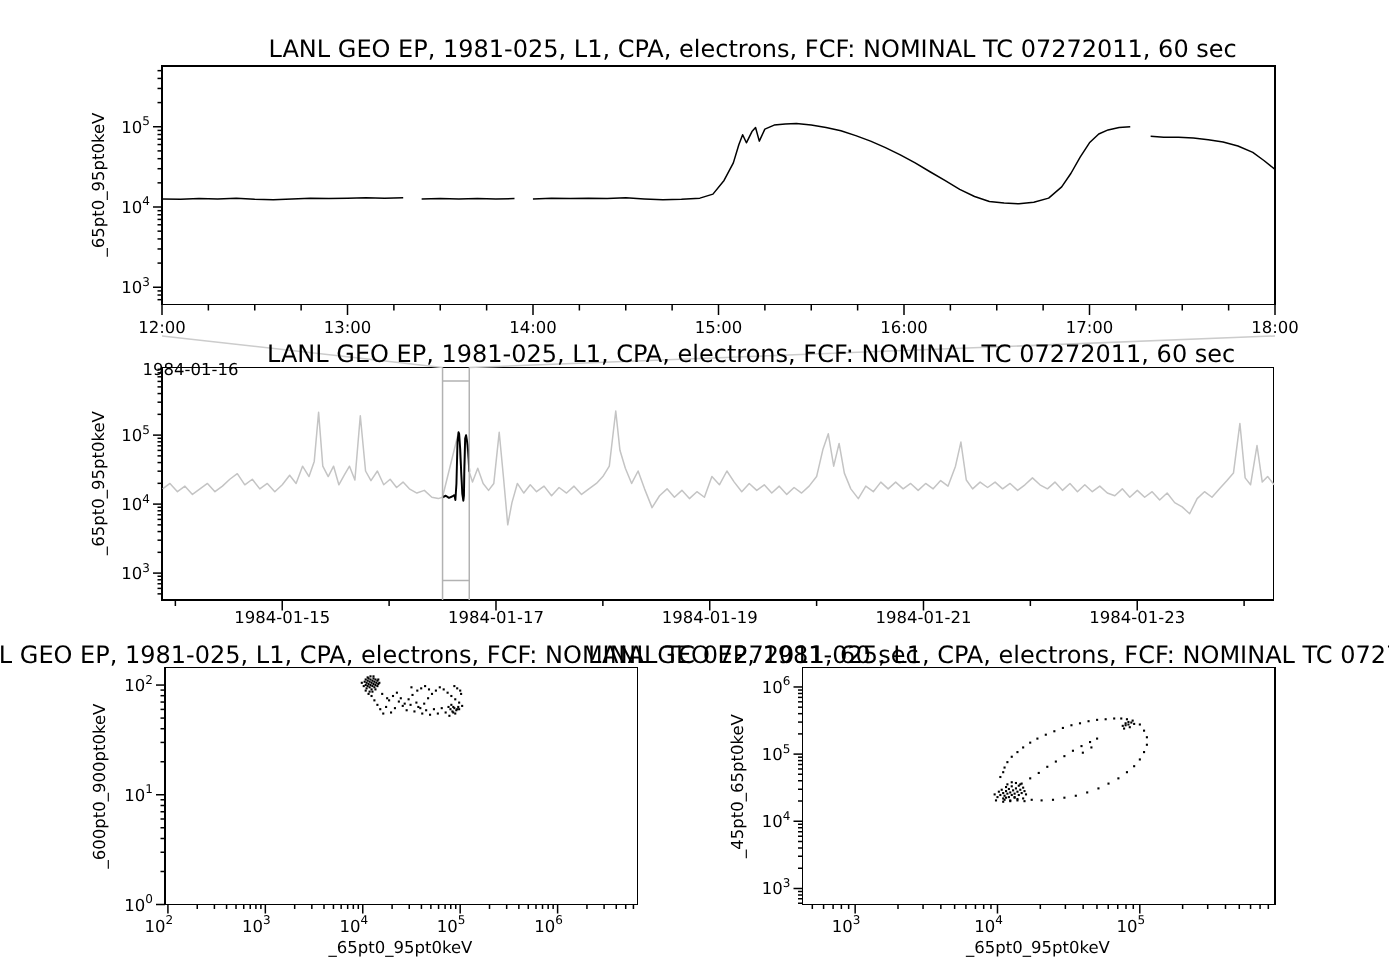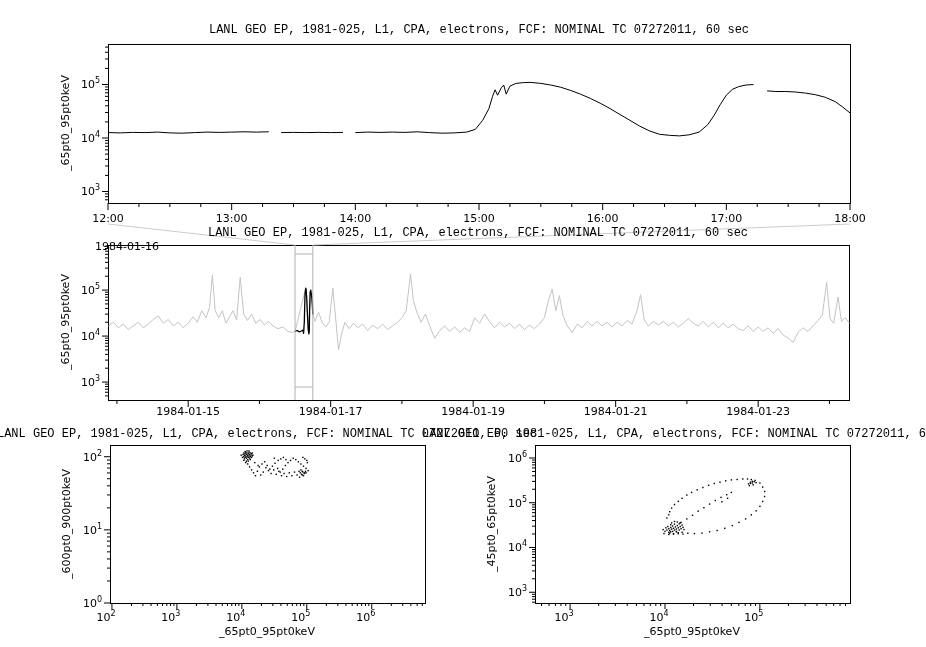--- a/index.html
+++ b/index.html
@@ -1,19 +1,19 @@
 <!DOCTYPE html>
 <html><head>
 <meta charset="utf-8">
 <style>
   html,body{margin:0;padding:0;background:#ffffff;}
   #canvas{position:relative;width:926px;height:647px;background:#ffffff;
           font-family:"DejaVu Sans","Liberation Sans",sans-serif;overflow:hidden;}
   #chart-svg{position:absolute;left:0;top:0;}
-  .title{position:absolute;width:600px;font-size:12px;color:#000;text-align:center;white-space:nowrap;font-family:Liberation Mono, monospace;}
+  .title{position:absolute;width:600px;font-size:16px;color:#000;text-align:center;white-space:nowrap;}
   .ylab{position:absolute;width:200px;height:14px;font-size:11px;color:#000;text-align:center;
         white-space:nowrap;transform:rotate(-90deg);}
   .xlab{position:absolute;width:200px;font-size:11px;color:#000;text-align:center;white-space:nowrap;}
   .sublab{position:absolute;font-size:11px;color:#000;white-space:nowrap;}
 </style>
 </head>
 <body>
 
 <div id="canvas">
   <svg id="chart-svg" width="926" height="647">

